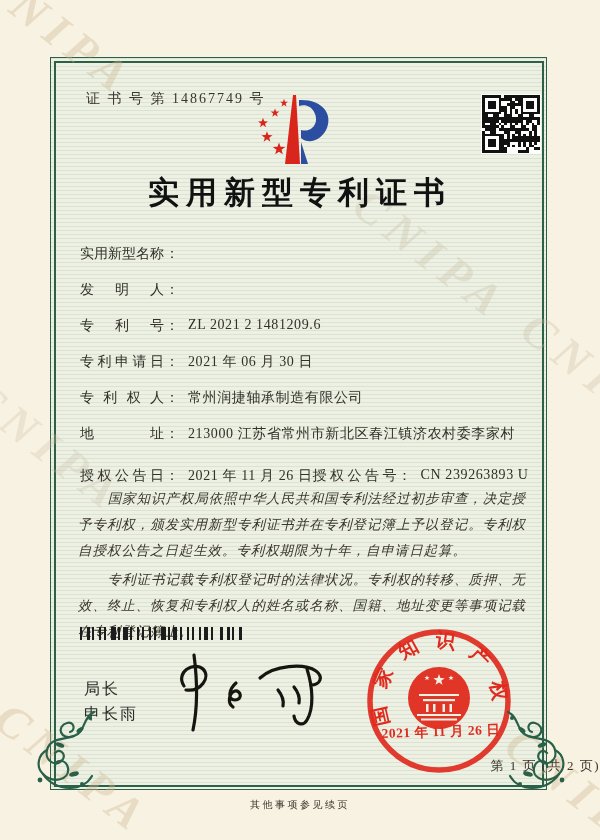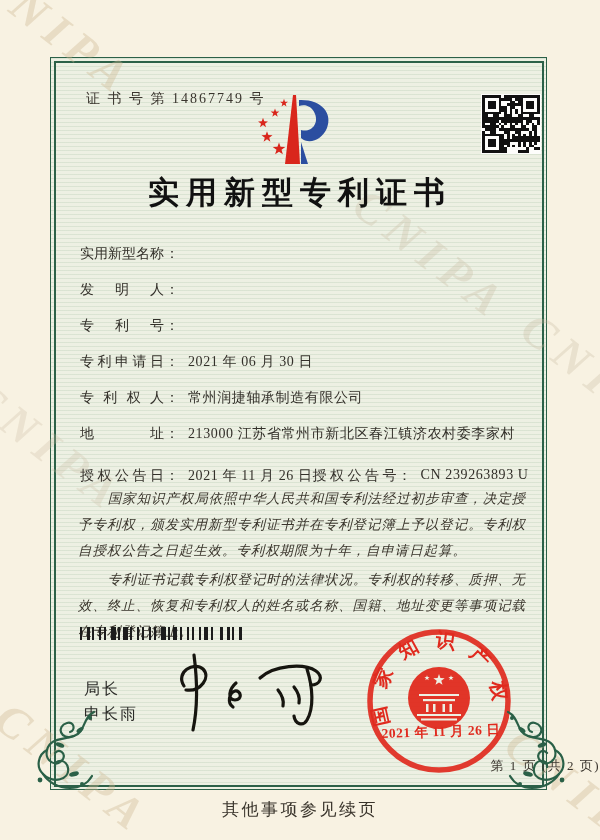--- a/index.html
+++ b/index.html
@@ -81,21 +81,21 @@
   .signature{left:156px;top:650px;}
 
   .seal{left:364px;top:626px;width:150px;height:150px;}
   .seal-date{
     left:368px;top:723px;width:146px;text-align:center;z-index:4;
     color:#e02a1e;font-size:13.5px;font-weight:bold;letter-spacing:0.5px;
     transform:rotate(-2deg);
   }
 
   .pagenum{left:0;right:0;top:757px;text-align:right;font-size:13px;letter-spacing:1.5px;color:#3a352e;}
-  .note{left:0;right:0;top:798px;text-align:center;font-size:17px;letter-spacing:2.5px;color:#3a352c;z-index:3;}
+  .note{left:0;right:0;top:798px;text-align:center;font-size:10px;letter-spacing:2.5px;color:#3a352c;z-index:3;}
 
   .orn{z-index:4;}
   .orn-l{left:30px;top:708px;}
   .orn-r{left:496px;top:708px;transform:scaleX(-1);}
 </style>
 </head>
 <body>
 
 <div class="page">
 
@@ -338,20 +338,21 @@
         <span class="flabel">实用新型名称</span>
           <span class="fcolon">：</span>
       </div>
       <div class="frow">
         <span class="flabel">发明人</span>
           <span class="fcolon">：</span>
       </div>
       <div class="frow">
         <span class="flabel">专利号</span>
           <span class="fcolon">：</span>
+        <span class="fvalue">ZL 2021 2 1481209.6</span>
       </div>
       <div class="frow">
         <span class="flabel">专利申请日</span>
           <span class="fcolon">：</span>
         <span class="fvalue">2021 年 06 月 30 日</span>
       </div>
       <div class="frow">
         <span class="flabel">专利权人</span>
           <span class="fcolon">：</span>
         <span class="fvalue">常州润捷轴承制造有限公司</span>

